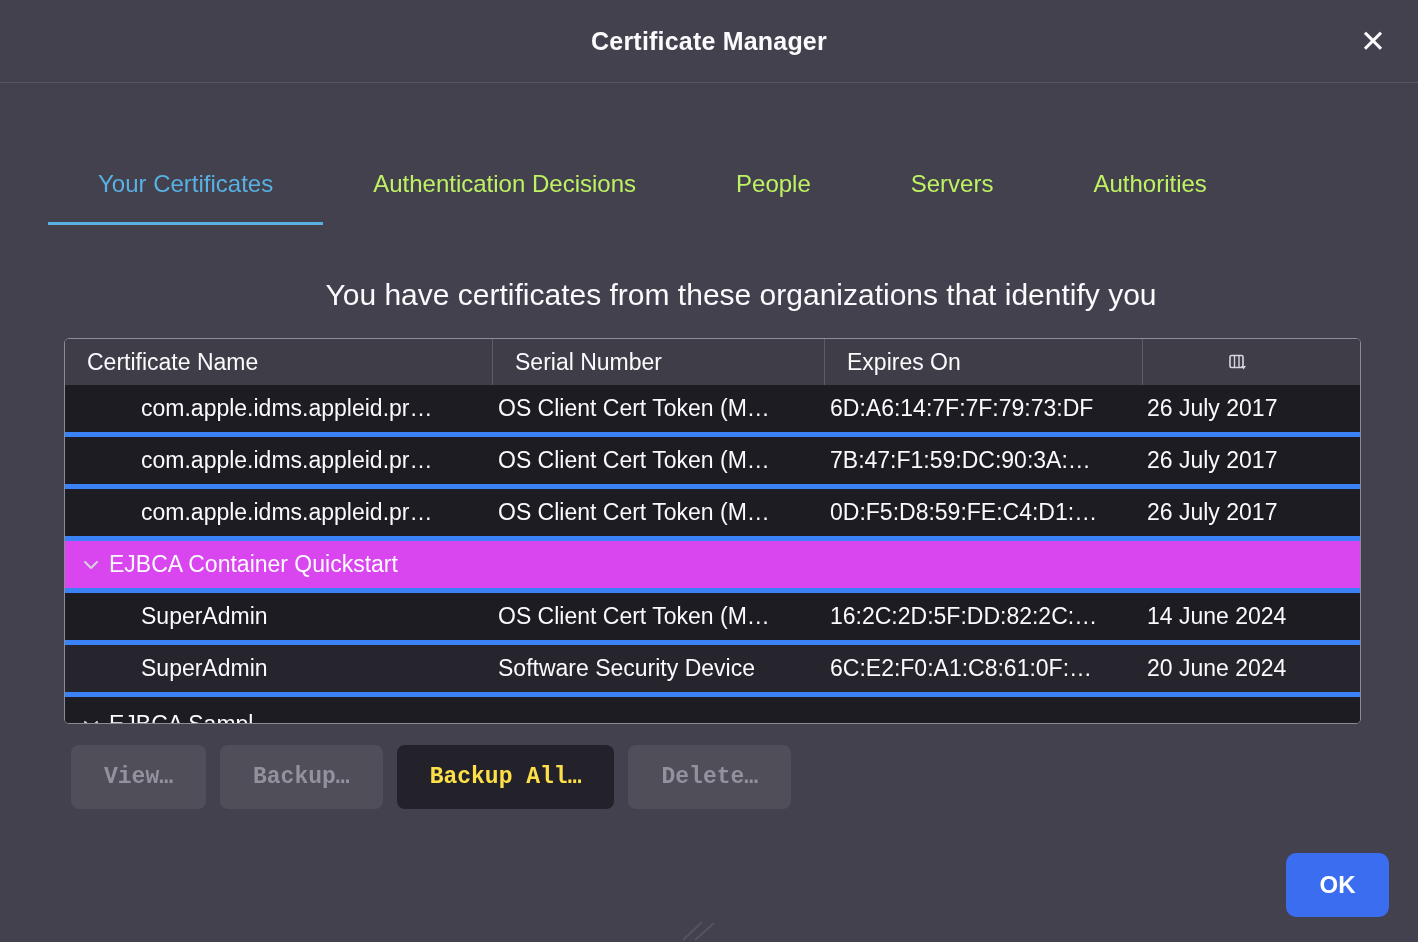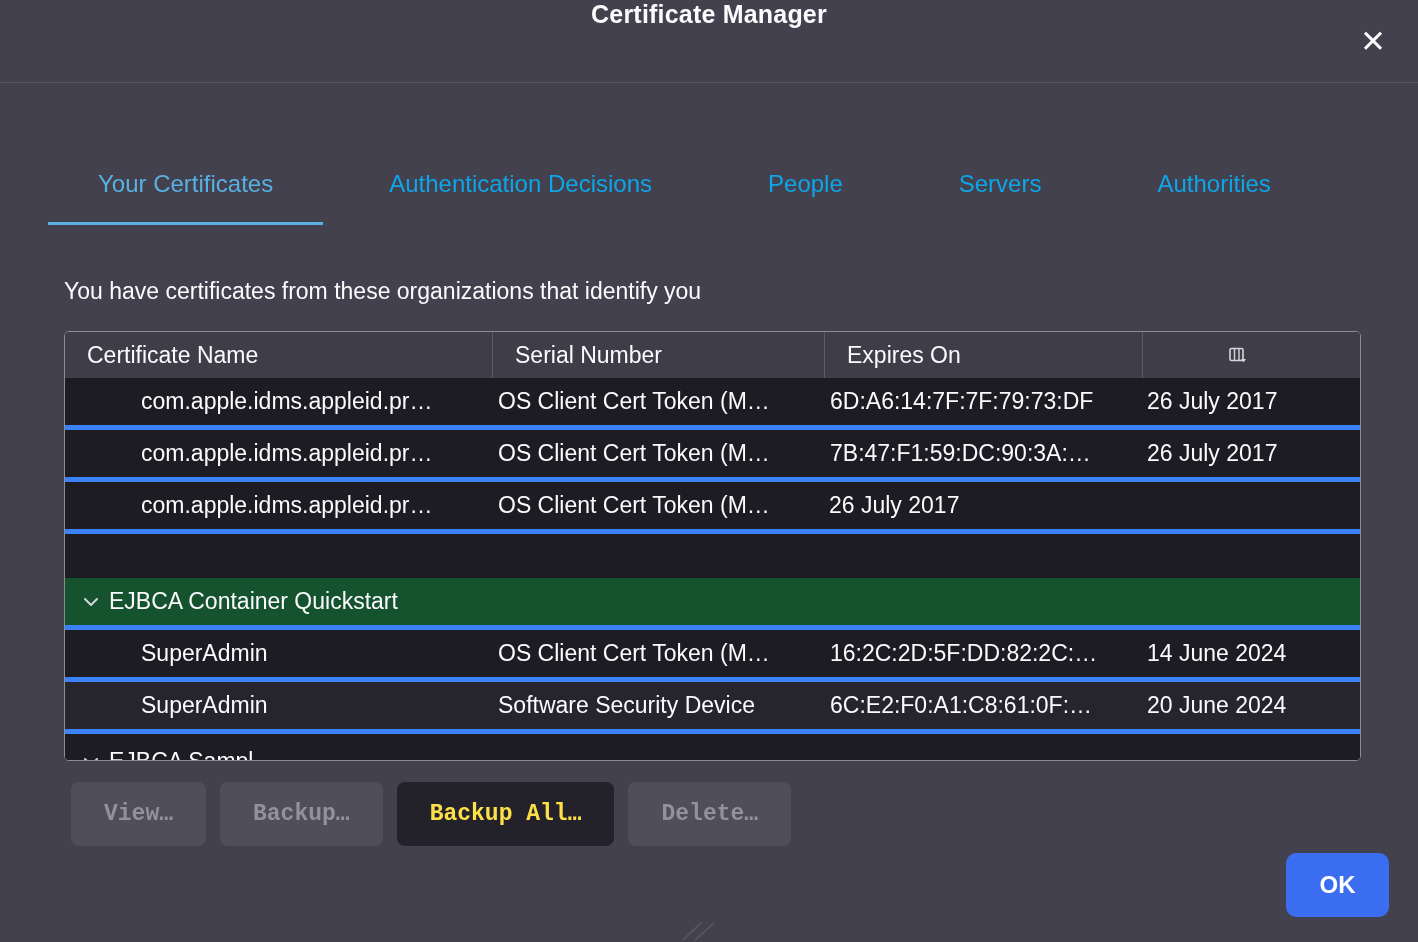--- a/index.html
+++ b/index.html
@@ -12,51 +12,51 @@
     overflow: hidden;
     --accent: #58b0e3;
     --ok: #3b6df0;
   }
 
   
   .titlebar {
     height: 83px;
     border-bottom: 1px solid #57565f;
     display: flex;
-    align-items: flex-start;
+    align-items: center;
     justify-content: center;
     position: relative;
   }
   .title { font-size: 25px; font-weight: 700; letter-spacing: .2px; }
   .close-btn {
     position: absolute;
     right: 24px; top: 50%;
     transform: translateY(-50%);
     width: 42px; height: 42px;
     display: flex; align-items: center; justify-content: center;
     font-size: 31px; font-weight: 400;
     color: #fbfbfe;
     cursor: pointer;
     border-radius: 6px;
   }
 
   
-  .tabstrip { display: flex; margin: 67px 8px 0 48px; gap: 16px; }
+  .tabstrip { display: flex; margin: 67px 8px 0 48px; }
   .tab {
     font-size: 24px;
     padding: 20px 50px 24px 50px;
     border-bottom: 3px solid transparent;
-    color: #0ea5e9;
+    color: #bef264;
     cursor: pointer;
     white-space: nowrap;
   }
   .tab.active { color: var(--accent); border-bottom-color: var(--accent); }
 
   
-  .description { margin: 53px 0 0 64px; font-size: 23px; }
+  .description { margin: 53px 0 0 64px; font-size: 30px; text-align: center; }
 
   
   .table {
     margin: 26px 0 0 64px;
     width: 1297px;
     border: 1px solid #8c8c96;
     border-radius: 5px;
     overflow: hidden;
     background: #1d1c23;
   }
@@ -87,21 +87,21 @@
     grid-template-columns: 428px 332px 318px 190px 27px;
     height: 52px;
     align-items: center;
     font-size: 23px;
     border-bottom: 5px solid #3b82f6;
     cursor: default;
   }
   .row:last-child { border-bottom: none; }
   .row-cert { background: #1d1c23; }
   .row-cert.alt { background: #26252d; }
-  .row-group { background: #14532d; margin-top: 44px; }
+  .row-group { background: #d946ef; }
   .cell { white-space: nowrap; overflow: hidden; }
   .cell-name { padding-left: 76px; }
   .cell-device { padding-left: 5px; }
   .cell-serial { padding-left: 5px; }
   .cell-expires { padding-left: 4px; }
   .group-inner {
     grid-column: 1 / -1;
     display: flex;
     align-items: center;
     gap: 10px;
@@ -191,20 +191,21 @@
       <div class="row row-cert">
         <div class="cell cell-name">com.apple.idms.appleid.pr…</div>
         <div class="cell cell-device">OS Client Cert Token (M…</div>
         <div class="cell cell-serial">7B:47:F1:59:DC:90:3A:…</div>
         <div class="cell cell-expires">26 July 2017</div>
         <div class="cell"></div>
       </div>
       <div class="row row-cert">
         <div class="cell cell-name">com.apple.idms.appleid.pr…</div>
         <div class="cell cell-device">OS Client Cert Token (M…</div>
+        <div class="cell cell-serial">0D:F5:D8:59:FE:C4:D1:…</div>
         <div class="cell cell-expires">26 July 2017</div>
         <div class="cell"></div>
       </div>
       <div class="row row-group">
         <div class="group-inner">
           <svg width="16" height="10" viewBox="0 0 16 10" style="flex:none">
             <polyline points="2,2 8,8 14,2" fill="none" stroke="#d5d4da" stroke-width="2" stroke-linecap="round" stroke-linejoin="round"></polyline>
           </svg>
           <span>EJBCA Container Quickstart</span>
         </div>

